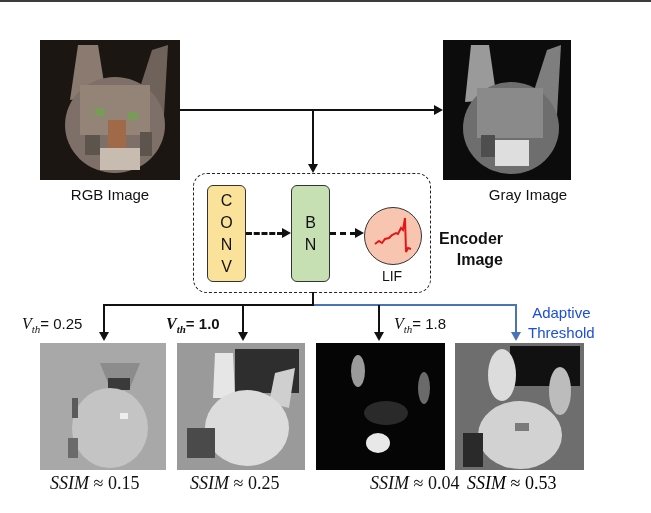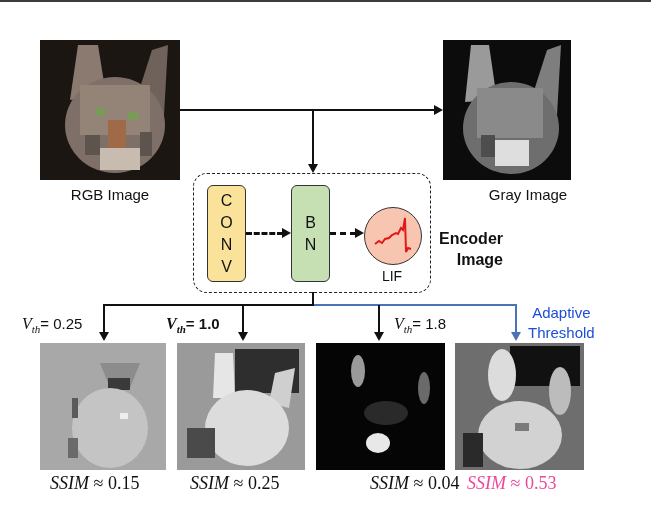--- a/index.html
+++ b/index.html
@@ -18,21 +18,21 @@
   .conv { left:207px; top:185px; width:37px; height:95px; background:#fbe29a; }
   .bn { left:291px; top:185px; width:37px; height:95px; background:#c6e0b4; }
   .dash-h { position:absolute; height:0; border-top:3px dashed #111; }
   .lif { position:absolute; left:364px; top:207px; width:56px; height:56px; border-radius:50%; background:#f8c6b0; border:1.5px solid #333; }
   .enc { position:absolute; left:439px; top:228px; font-size:16px; font-weight:bold; line-height:21px; text-align:right; }
   .vth { position:absolute; font-size:15px; white-space:nowrap; }
   .vth i { font-family:"Liberation Serif", serif; font-size:16px; }
   .vth sub { font-family:"Liberation Serif", serif; font-style:italic; font-size:11px; }
   .adaptive { position:absolute; left:528px; top:303px; font-size:15px; color:#1d4ed8; line-height:20px; text-align:center; }
   .ssim { position:absolute; top:473px; font-family:"Liberation Serif", serif; font-size:18px; white-space:nowrap; }
-  .ssim.blue { color:#ec4899; }
+  .ssim.blue { color:#000000; }
   .ssim i { }
 </style>
 </head>
 <body>
 
 <div class="topbar"></div>
 
 <div class="img" style="left:40px;top:40px;width:140px;height:140px;">
   <svg width="140" height="140" viewBox="0 0 140 140">
     <rect width="140" height="140" fill="#1c1612"></rect>

